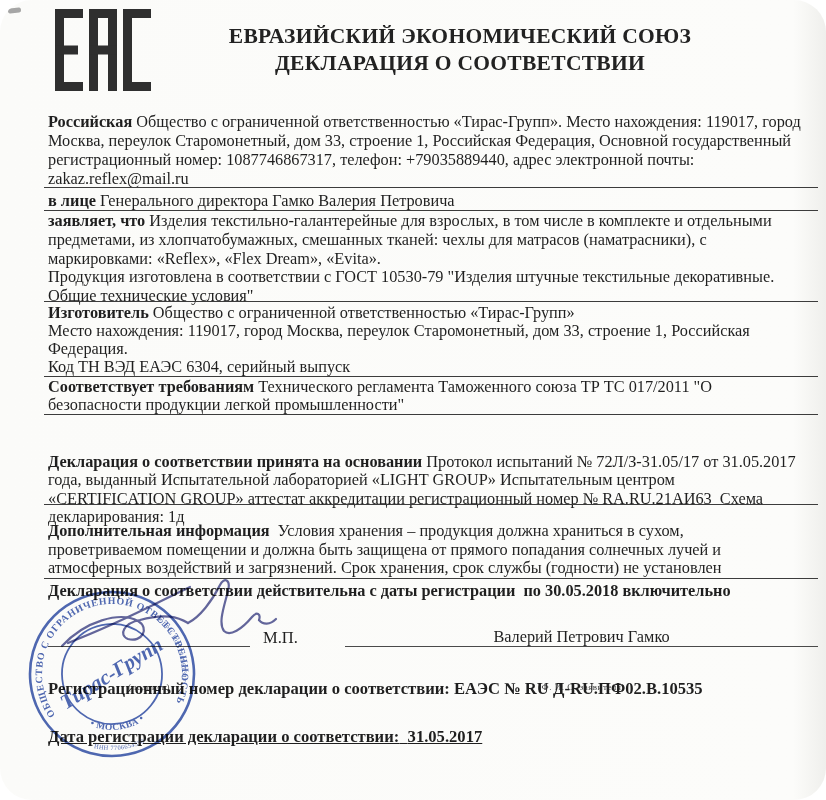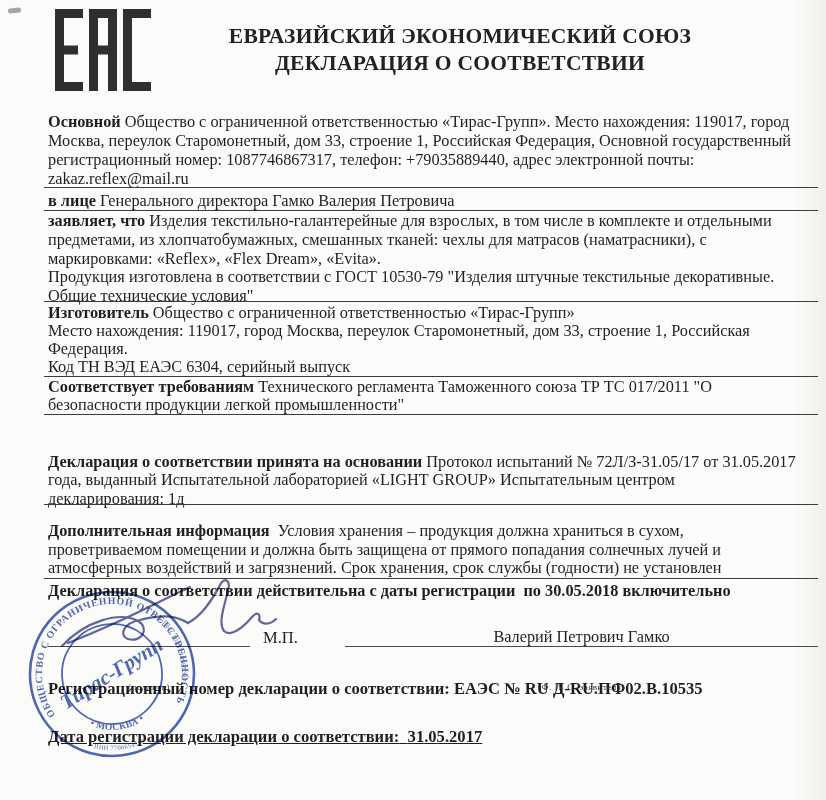--- a/index.html
+++ b/index.html
@@ -1,19 +1,19 @@
 <!DOCTYPE html>
 <html lang="ru"><head>
 <meta charset="utf-8">
 <style>
   html,body{margin:0;padding:0;background:#ffffff;}
   .page{
     position:relative;width:826px;height:800px;overflow:hidden;
     background:linear-gradient(90deg,#fbfbf9 0%,#fcfcfa 96%,#efefec 100%);
-    font-family:"Liberation Serif","DejaVu Serif",serif;color:#1f1f1f;
+    font-family:"Liberation Serif","DejaVu Serif",serif;color:#1f1f1f;border-radius:32px;
   }
   .speck{position:absolute;left:8px;top:8px;width:13px;height:5px;background:#8a8a8a;transform:rotate(-6deg);opacity:.75;border-radius:2px;}
   .logo{position:absolute;left:55px;top:9px;}
   .title{position:absolute;left:140px;top:23px;width:640px;text-align:center;
     font-weight:bold;font-size:21.5px;line-height:27px;letter-spacing:.3px;color:#222;}
   .para{position:absolute;left:48px;width:762px;font-size:16.3px;}
   .line{white-space:pre;}
   .lbl{font-weight:bold;}
   .rule{position:absolute;left:44px;width:774px;height:0;border-top:1.6px solid #3c3c3c;}
   .mp{position:absolute;left:263px;top:628px;font-size:16.5px;}
@@ -47,21 +47,21 @@
         <rect x="68" y="73" width="28" height="9"></rect>
     </g>
   </svg>
 
   <div class="title">
     <div>ЕВРАЗИЙСКИЙ ЭКОНОМИЧЕСКИЙ СОЮЗ</div>
     <div>ДЕКЛАРАЦИЯ О СООТВЕТСТВИИ</div>
   </div>
 
   <div class="para" style="top:112px;line-height:19px;">
-    <div class="line"><b class="lbl">Основной</b> <span>Общество с ограниченной ответственностью «Тирас-Групп». Место нахождения: 119017, город</span></div>
+    <div class="line"><b class="lbl">Российская</b> <span>Общество с ограниченной ответственностью «Тирас-Групп». Место нахождения: 119017, город</span></div>
     <div class="line">Москва, переулок Старомонетный, дом 33, строение 1, Российская Федерация, Основной государственный</div>
     <div class="line">регистрационный номер: 1087746867317, телефон: +79035889440, адрес электронной почты:</div>
     <div class="line">zakaz.reflex@mail.ru</div>
   </div>
   <div class="rule" style="top:187px;"></div>
 
   <div class="para" style="top:191px;line-height:19px;">
     <div class="line"><b class="lbl">в лице</b> <span>Генерального директора Гамко Валерия Петровича</span></div>
   </div>
   <div class="rule" style="top:210px;"></div>
@@ -85,20 +85,21 @@
 
   <div class="para" style="top:378px;line-height:18px;">
     <div class="line"><b class="lbl">Соответствует требованиям</b> <span>Технического регламента Таможенного союза ТР ТС 017/2011 "О</span></div>
     <div class="line">безопасности продукции легкой промышленности"</div>
   </div>
   <div class="rule" style="top:414px;"></div>
 
   <div class="para" style="top:453px;line-height:18.3px;">
     <div class="line"><b class="lbl">Декларация о соответствии принята на основании</b> <span>Протокол испытаний № 72Л/З-31.05/17 от 31.05.2017</span></div>
     <div class="line">года, выданный Испытательной лабораторией «LIGHT GROUP» Испытательным центром</div>
+    <div class="line">«CERTIFICATION GROUP» аттестат аккредитации регистрационный номер № RA.RU.21АИ63  Схема</div>
     <div class="line">декларирования: 1д</div>
   </div>
   <div class="rule" style="top:504px;"></div>
 
   <div class="para" style="top:522px;line-height:18.5px;">
     <div class="line"><b class="lbl">Дополнительная информация</b> <span> Условия хранения – продукция должна храниться в сухом,</span></div>
     <div class="line">проветриваемом помещении и должна быть защищена от прямого попадания солнечных лучей и</div>
     <div class="line">атмосферных воздействий и загрязнений. Срок хранения, срок службы (годности) не установлен</div>
   </div>
   <div class="rule" style="top:578px;"></div>

